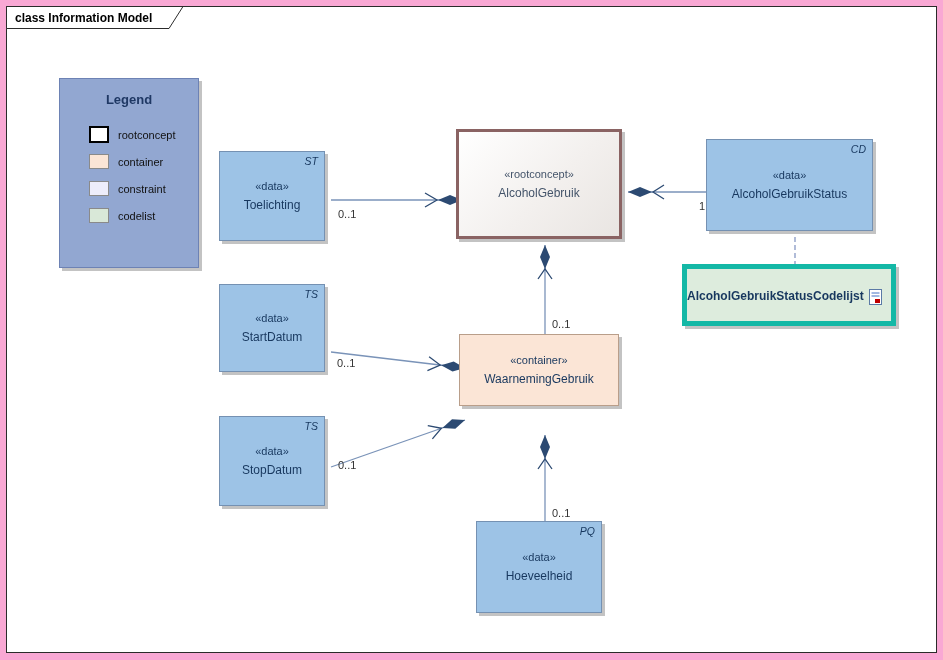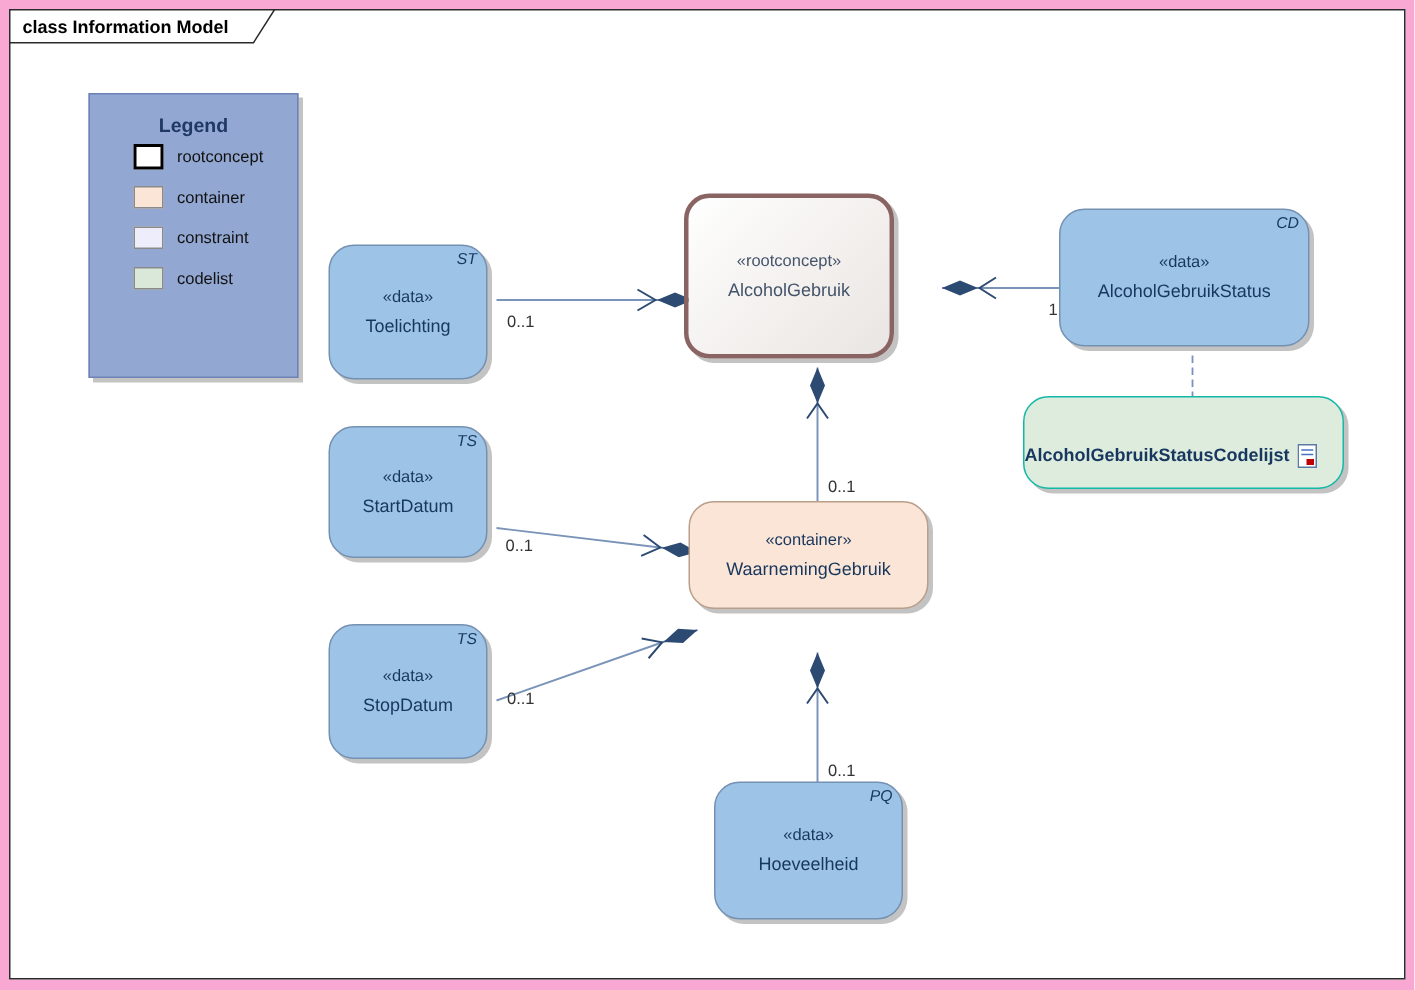--- a/index.html
+++ b/index.html
@@ -1,37 +1,37 @@
 <!DOCTYPE html>
 <html><head>
 <meta charset="utf-8">
 <style>
   html,body{margin:0;padding:0;background:#ffffff;}
   body{width:943px;height:660px;font-family:"Liberation Sans",sans-serif;position:relative;overflow:hidden;}
   .page{position:absolute;inset:0;background:#f9a8d4;}
   .frame{position:absolute;left:6px;top:6px;width:929px;height:645px;border:1px solid #2b2b2b;background:#ffffff;}
   .frame-tab{position:absolute;left:-1px;top:-1px;width:182px;height:24px;}
   
-  .legend{position:absolute;left:52px;top:55px;width:138px;height:188px;background:#92a7d1;border:1px solid #6d82b4;box-shadow:3px 3px 0 #c3c3c3;}
+  .legend{position:absolute;left:52px;top:71px;width:138px;height:188px;background:#92a7d1;border:1px solid #6d82b4;box-shadow:3px 3px 0 #c3c3c3;}
   .legend-title{display:block;text-align:center;margin-top:13px;font-weight:bold;font-size:13px;color:#1f3864;}
-  .legend-items{padding-left:29px;}
+  .legend-items{margin-top:14px;padding-left:29px;}
   .legend-row{display:flex;align-items:center;height:27px;}
   .swatch{width:20px;height:15px;box-sizing:border-box;flex:0 0 auto;}
   .sw-root{background:#ffffff;border:2.5px solid #000000;height:17px;}
   .sw-container{background:#fbe5d6;border:1px solid #8a8a8a;}
   .sw-data{background:#9dc3e6;border:1px solid #8a8a8a;}
   .sw-codelist{background:#d9e8d8;border:1px solid #8a8a8a;}
   .sw-constraint{background:#ededfb;border:1px solid #8a8a8a;}
   .legend-label{margin-left:9px;font-size:11px;color:#111111;}
   
-  .uml-box{position:absolute;box-sizing:border-box;display:flex;flex-direction:column;align-items:center;justify-content:center;gap:6px;box-shadow:3px 3px 0 #c3c3c3;border-radius:17px;}
+  .uml-box{position:absolute;box-sizing:border-box;display:flex;flex-direction:column;align-items:center;justify-content:center;gap:6px;box-shadow:3px 3px 0 #c3c3c3;}
   .data-box{background:#9dc3e6;border:1px solid #7591b2;color:#17375e;}
   .container-box{background:#fbe5d6;border:1px solid #b99e8a;color:#17375e;}
   .root-box{background:linear-gradient(135deg,#ffffff 0%,#f3f0ee 55%,#e9e5e2 100%);border:3px solid #8a6363;color:#44546a;}
-  .codelist-box{background:#ddecdd;border:1px solid #14b8a6;color:#17375e;justify-content:flex-start;flex-direction:row;align-items:flex-start;gap:5px;padding-top:31px;}
+  .codelist-box{background:#ddecdd;border:5px solid #14b8a6;color:#17375e;justify-content:flex-start;flex-direction:row;align-items:flex-start;gap:5px;padding-top:20px;}
   .tag{position:absolute;top:3px;right:6px;font-style:italic;font-size:10.5px;color:#17375e;}
   .stereo{font-size:11px;}
   .cname{font-size:12px;font-weight:normal;}
   .codelist-name{font-size:12px;font-weight:bold;color:#17375e;}
   
   .conn-layer{position:absolute;inset:0;width:943px;height:660px;pointer-events:none;}
   .conn{stroke:#7a93b8;stroke-width:1.3;fill:none;}
   .conn-dashed{stroke:#7d8fbf;stroke-width:1.2;fill:none;stroke-dasharray:5 3;}
   .diamond{fill:#2c4a72;stroke:none;}
   .arrowhead{stroke:#2c4a72;stroke-width:1.3;fill:none;}
@@ -117,39 +117,39 @@
           <span class="swatch sw-constraint"></span>
           <span class="legend-label">constraint</span>
         </div>
         <div class="legend-row">
           <span class="swatch sw-codelist"></span>
           <span class="legend-label">codelist</span>
         </div>
       </div>
     </div>
 
-    <div class="uml-box data-box" style="left:212px;top:144px;width:106px;height:90px;margin-top:12px;">
+    <div class="uml-box data-box" style="left:212px;top:144px;width:106px;height:90px;">
       <span class="tag">ST</span>
       <span class="stereo">«data»</span>
       <span class="cname">Toelichting</span>
     </div>
 
     <div class="uml-box data-box" style="left:212px;top:277px;width:106px;height:88px;">
       <span class="tag">TS</span>
       <span class="stereo">«data»</span>
       <span class="cname">StartDatum</span>
     </div>
 
     <div class="uml-box data-box" style="left:212px;top:409px;width:106px;height:90px;">
       <span class="tag">TS</span>
       <span class="stereo">«data»</span>
       <span class="cname">StopDatum</span>
     </div>
 
-    <div class="uml-box root-box" style="left:449px;top:122px;width:140px;height:110px;">
+    <div class="uml-box root-box" style="left:449px;top:122px;width:166px;height:110px;">
       <span class="stereo">«rootconcept»</span>
       <span class="cname">AlcoholGebruik</span>
     </div>
 
     <div class="uml-box data-box" style="left:699px;top:132px;width:167px;height:92px;">
       <span class="tag">CD</span>
       <span class="stereo">«data»</span>
       <span class="cname">AlcoholGebruikStatus</span>
     </div>
 

